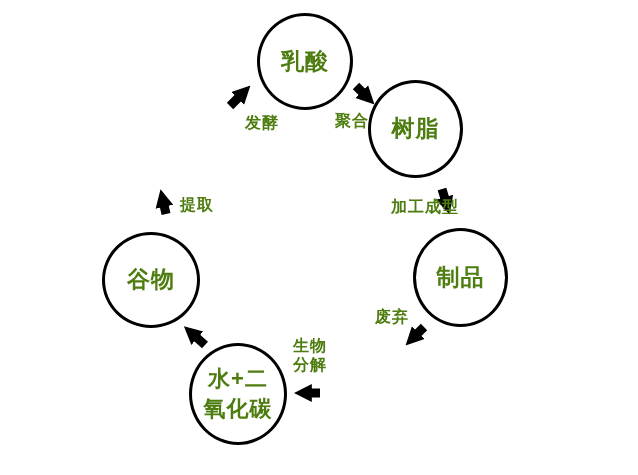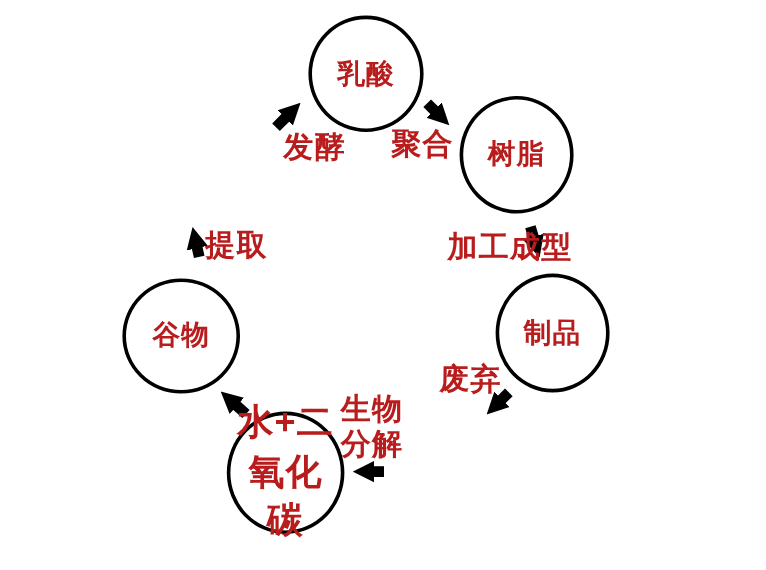--- a/index.html
+++ b/index.html
@@ -7,21 +7,21 @@
     padding: 0;
     background: #ffffff;
     font-family: "Liberation Sans", "DejaVu Sans", sans-serif;
   }
   .canvas {
     position: relative;
     width: 638px;
     height: 475px;
     background: #ffffff;
     overflow: hidden;
-    color: #b91c1c;
+    color: #4d7c0f;
   }
   .arrows {
     position: absolute;
     left: 0;
     top: 0;
     pointer-events: none;
   }
   .node {
     position: absolute;
     box-sizing: border-box;
@@ -35,33 +35,33 @@
     font-weight: bold;
     font-size: 23px;
     line-height: 1.35;
     white-space: pre-line;
     letter-spacing: 1px;
   }
   .edge-label {
     position: absolute;
     transform: translate(-50%, -50%);
     font-weight: bold;
-    font-size: 25px;
+    font-size: 16px;
     line-height: 1.16;
     white-space: pre-line;
     text-align: center;
     letter-spacing: 1px;
   }
   
   .pos-lactic   { left: 257px; top: 13px;  width: 96px; height: 97px; }
   .pos-starch   { left: 133px; top: 78px;  width: 94px; height: 100px; }
-  .pos-resin    { left: 383px; top: 80px;  width: 95px; height: 98px; }
+  .pos-resin    { left: 368px; top: 80px;  width: 95px; height: 98px; }
   .pos-grain    { left: 102px; top: 232px; width: 98px; height: 96px; }
   .pos-product  { left: 413px; top: 228px; width: 95px; height: 99px; }
-  .pos-water    { left: 189px; top: 343px; width: 98px; height: 102px; font-size: 30px; }
+  .pos-water    { left: 189px; top: 343px; width: 98px; height: 102px; font-size: 22px; }
   .pos-compost  { left: 335px; top: 345px; width: 90px; height: 98px; }
   
   .pos-ferment     { left: 262px; top: 123px; }
   .pos-polymer     { left: 352px; top: 121px; }
   .pos-process     { left: 396px; top: 207px; margin-left: 29px; }
   .pos-discard     { left: 392px; top: 317px; }
   .pos-biodegrade  { left: 310px; top: 356px; text-align: right; }
   .pos-photosynth  { left: 238px; top: 320px; }
   .pos-extract     { left: 197px; top: 205px; }
 </style>

